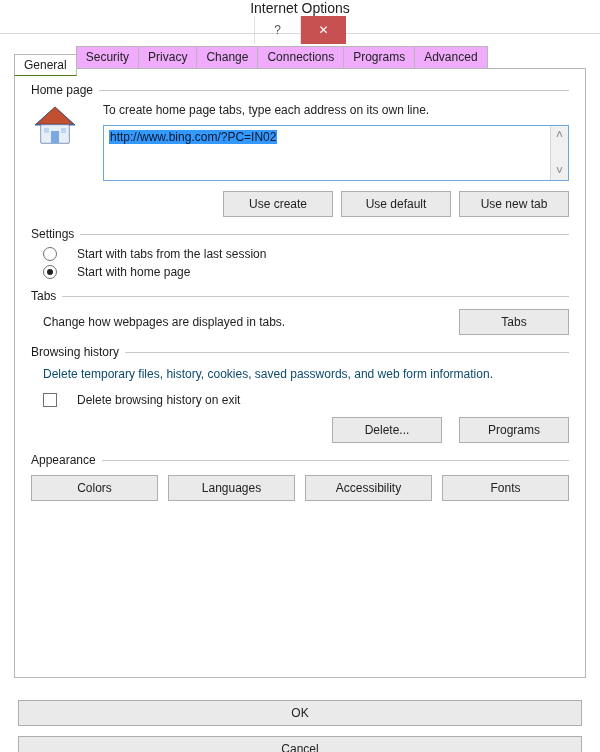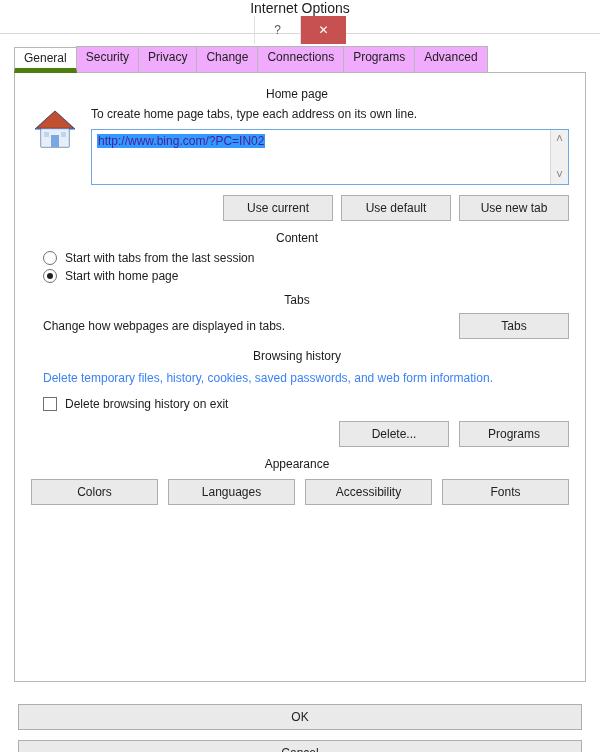--- a/index.html
+++ b/index.html
@@ -63,58 +63,57 @@
     .tab {
       border: 1px solid #b7b7b7;
       border-bottom: none;
       padding: 3px 9px;
       background: #fff;
       margin-right: -1px;
       cursor: default;
       color: #222;
     }
     .tab.active {
-      border-bottom: 5px solid #4d7c0f;
+      border-bottom: 1px solid #4d7c0f;
       position: relative;
-      top: 1px;
+      top: 8px;
       z-index: 3;
     }
     .tab:not(.active) {
       background: #f0abfc;
     }
     .tabpanel {
       border: 1px solid #b7b7b7;
       padding: 14px 16px 12px 16px;
       position: relative;
       top: 0;
       min-height: 610px;
     }
     .section {
       margin-bottom: 10px;
     }
     .section-header {
       display: flex;
       align-items: center;
       margin-bottom: 6px;
-      flex-direction: column;
     }
     .section-title {
       color: #1a1a1a;
       margin-right: 6px;
       white-space: nowrap;
     }
     .section-rule {
       flex: 1;
       height: 1px;
       background: #c8c8c8;
     }
     .homepage-row {
       display: flex;
       align-items: flex-start;
-      gap: 12px;
+      gap: 24px;
     }
     .home-icon {
       width: 48px;
       height: 42px;
       flex-shrink: 0;
       margin-top: 2px;
     }
     .homepage-right {
       flex: 1;
     }
@@ -127,21 +126,21 @@
       height: 56px;
       display: flex;
       background: #fff;
     }
     .url-text-area {
       flex: 1;
       padding: 4px 5px;
     }
     .url-selected {
       background: #3399ff;
-      color: #4c1d95;
+      color: #0f172a;
       padding: 0 1px;
       display: inline;
     }
     .url-scroll {
       width: 18px;
       display: flex;
       flex-direction: column;
       justify-content: space-between;
       background: #f0f0f0;
       border-left: 1px solid #d8d8d8;
@@ -150,41 +149,41 @@
       align-items: center;
       padding: 2px 0;
     }
     .btn-row {
       display: flex;
       justify-content: flex-end;
       gap: 8px;
       margin-top: 10px;
     }
     .btn-row.right2 {
-      gap: 10px;
+      gap: 17px;
     }
     button.win {
       min-width: 110px;
       height: 26px;
       background: #eaeaea;
       border: 1px solid #aeaeae;
       color: #222;
       cursor: default;
       padding: 0 10px;
     }
     button.win.small {
       min-width: 100px;
     }
     button.win:disabled {
       color: #a9a9a9;
     }
     .radio-row, .check-row {
       display: flex;
       align-items: flex-start;
-      gap: 8px;
+      gap: 20px;
       margin: 4px 0 4px 12px;
       color: #222;
     }
     .radio {
       width: 14px;
       height: 14px;
       border: 1px solid #707070;
       border-radius: 50%;
       display: flex;
       align-items: center;
@@ -208,21 +207,21 @@
       display: flex;
       align-items: center;
       gap: 14px;
       margin: 6px 0 4px 12px;
     }
     .tabs-desc {
       flex: 1;
       color: #222;
     }
     .history-desc {
-      color: #3b82f6;
+      color: #0c4a6e;
       margin: 6px 0 10px 12px;
       line-height: 1.5;
     }
     .appearance-row {
       display: flex;
       gap: 10px;
       margin-top: 8px;
       align-items: flex-end;
     }
     .appearance-row button.win {
@@ -288,31 +287,31 @@
           <div class="url-box">
             <div class="url-text-area">
               <span class="url-selected">http://www.bing.com/?PC=IN02</span>
             </div>
             <div class="url-scroll">
               <span>˄</span>
               <span>˅</span>
             </div>
           </div>
           <div class="btn-row">
-            <button class="win">Use current</button>
+            <button class="win">Use create</button>
             <button class="win">Use default</button>
             <button class="win">Use new tab</button>
           </div>
         </div>
       </div>
     </div>
 
     <div class="section">
       <div class="section-header">
-        <span class="section-title">Content</span>
+        <span class="section-title">Settings</span>
         <div class="section-rule"></div>
       </div>
       <div class="radio-row">
         <div class="radio"></div>
         <span>Start with tabs from the last session</span>
       </div>
       <div class="radio-row">
         <div class="radio checked"></div>
         <span>Start with home page</span>
       </div>

